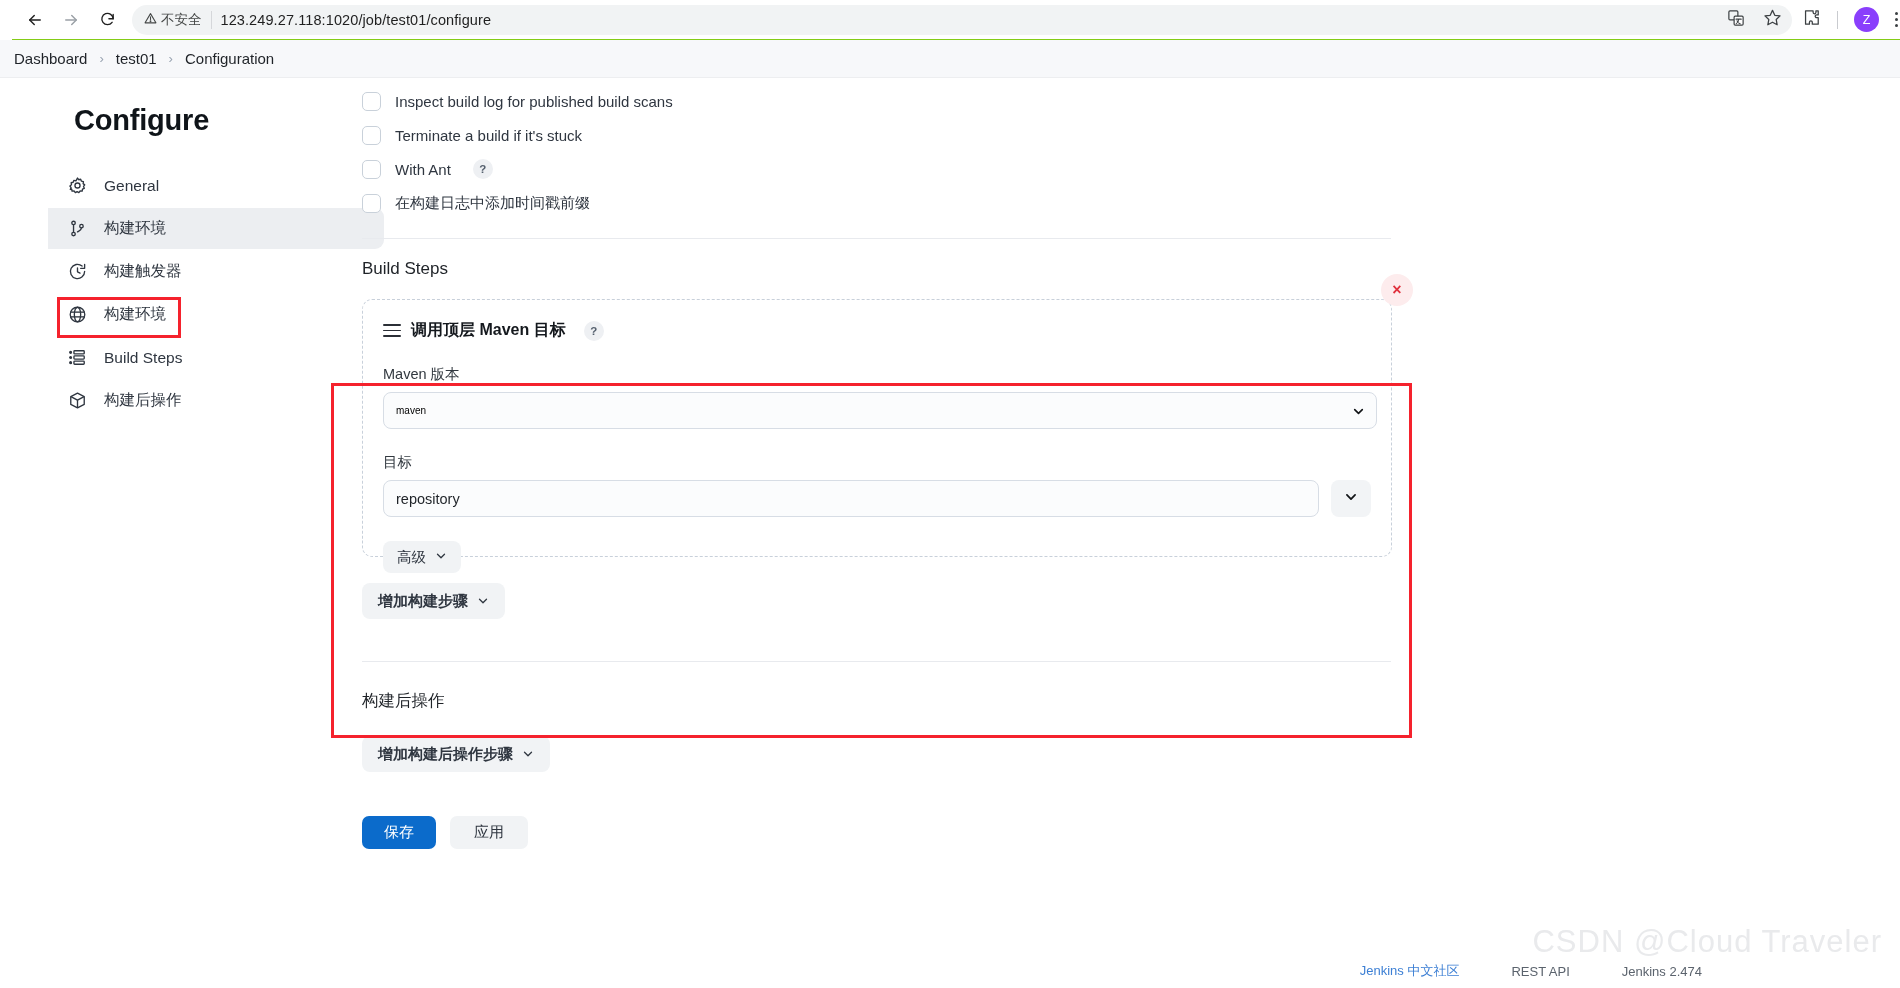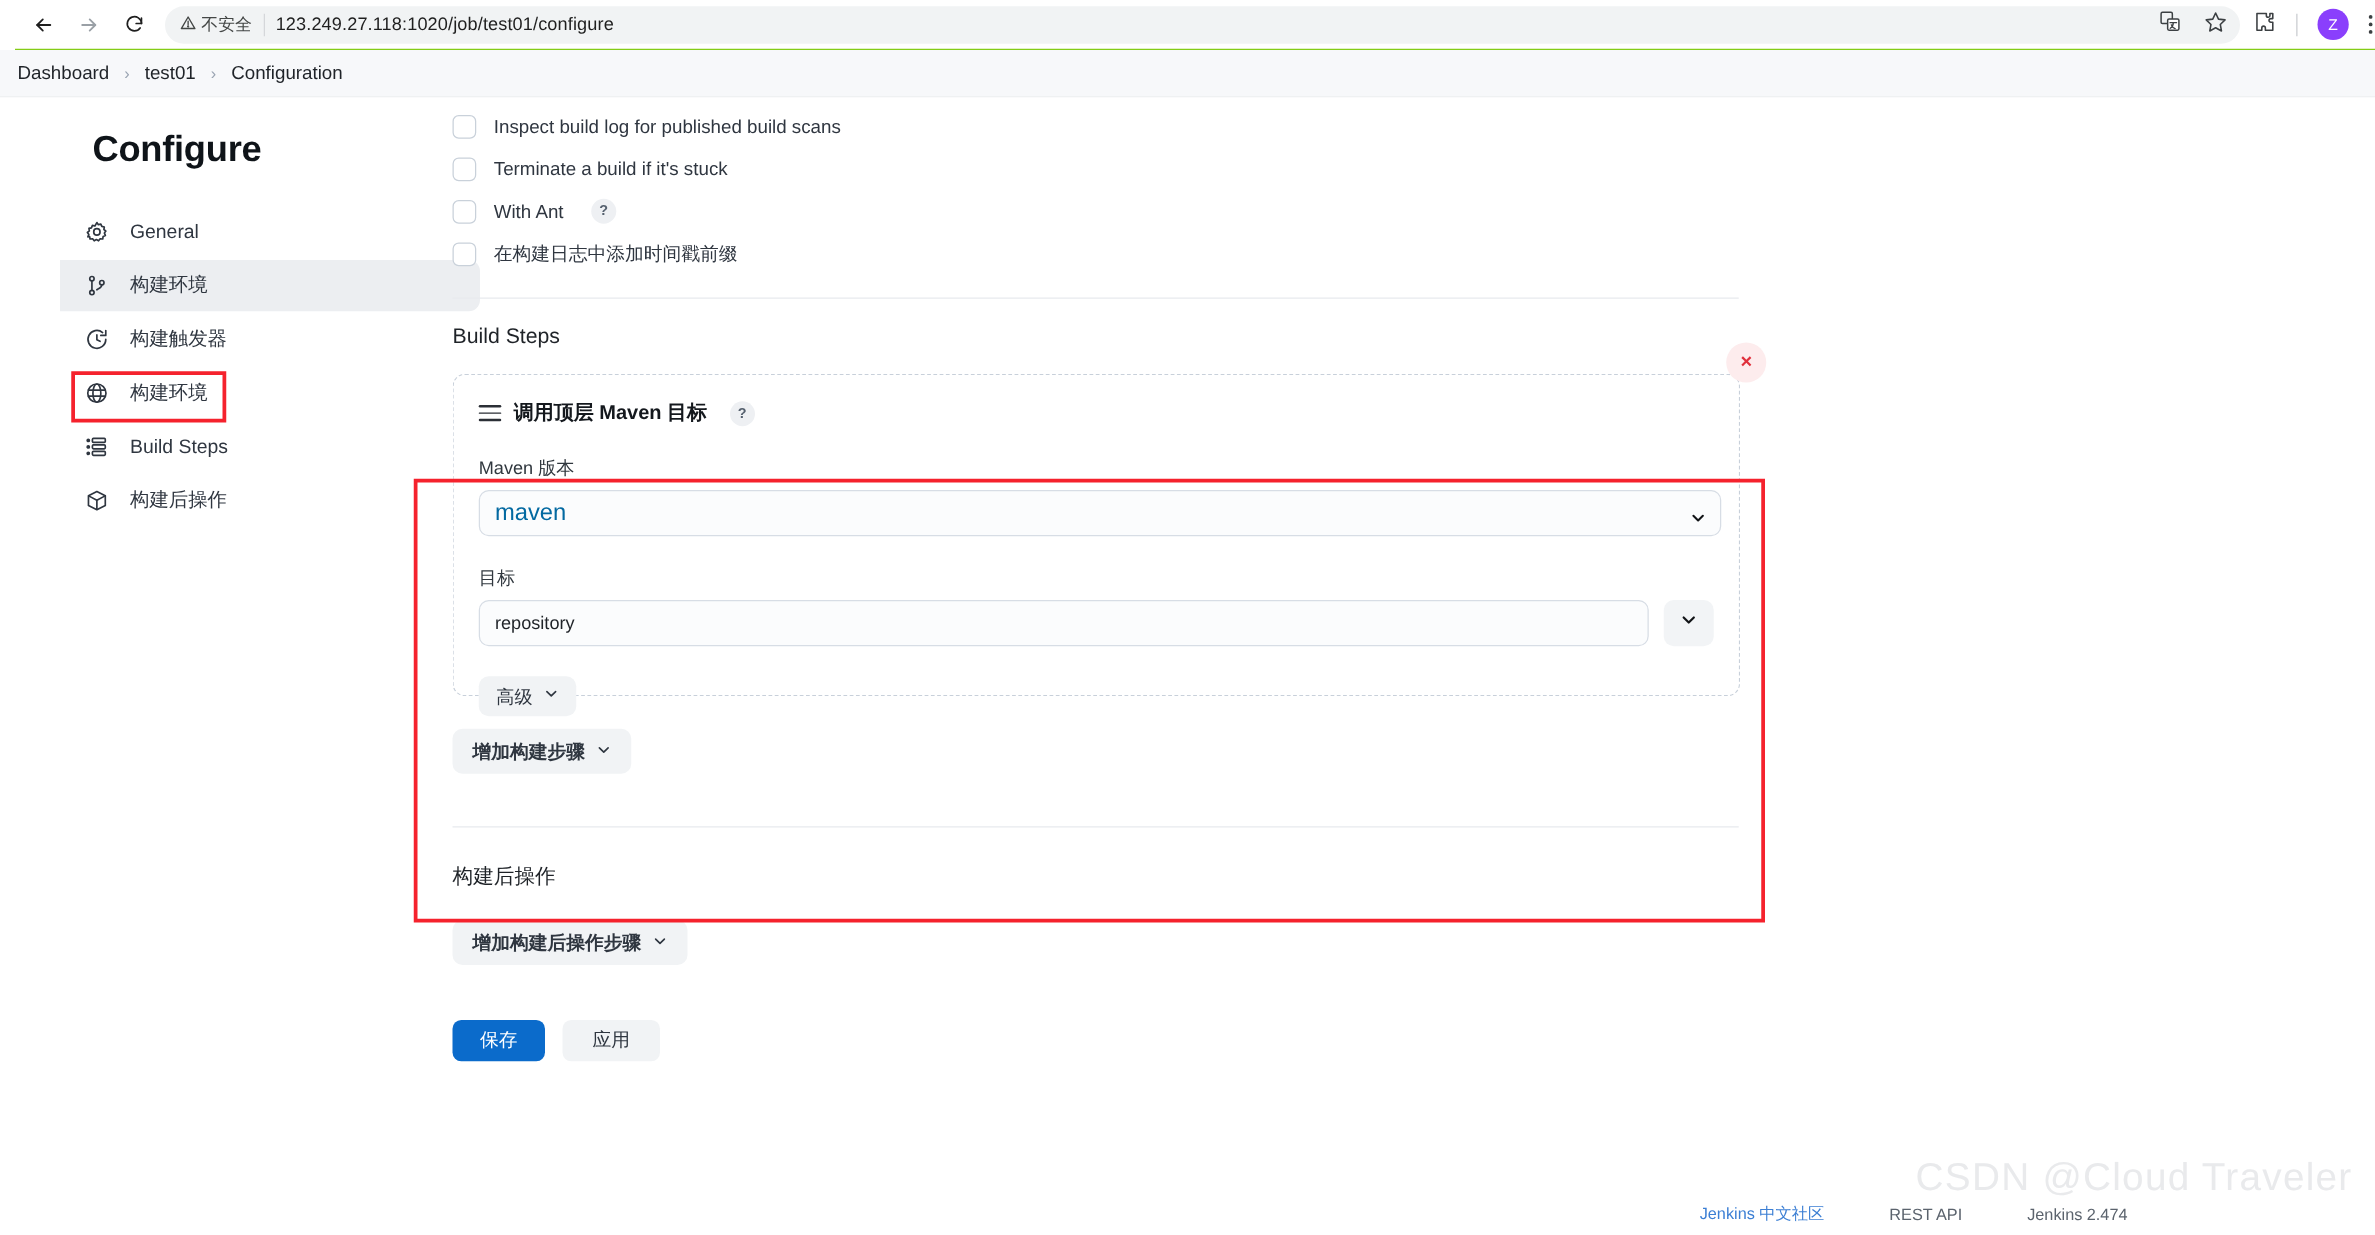--- a/index.html
+++ b/index.html
@@ -146,21 +146,21 @@
     width: 32px; height: 32px; border-radius: 50%;
     background: #fdeced; color: #e0303c;
     display: flex; align-items: center; justify-content: center;
     font-size: 16px; font-weight: bold;
   }
   .field-label { font-size: 14.5px; color: #31383f; margin: 24px 0 8px 0; }
   .select-box {
     width: 994px; height: 37px; border: 1.5px solid #d7dde5; border-radius: 8px;
     background: #fbfcfd; display: flex; align-items: center;
     padding: 0 12px; position: relative;
-    font-size: 19px; color: #0369a1;
+    font-size: 10px; color: #000000;
   }
   .select-box .caret { position: absolute; right: 11px; top: 12px; }
   .input-row { display: flex; align-items: center; gap: 12px; }
   .text-input {
     width: 954px; height: 37px; border: 1.5px solid #d7dde5; border-radius: 8px;
     background: #fbfcfd; display: flex; align-items: center; padding: 0 12px;
     font-size: 14.5px; color: #1f2328;
   }
   .icon-btn {
     width: 41px; height: 37px; border-radius: 8px; background: #f2f4f6;

